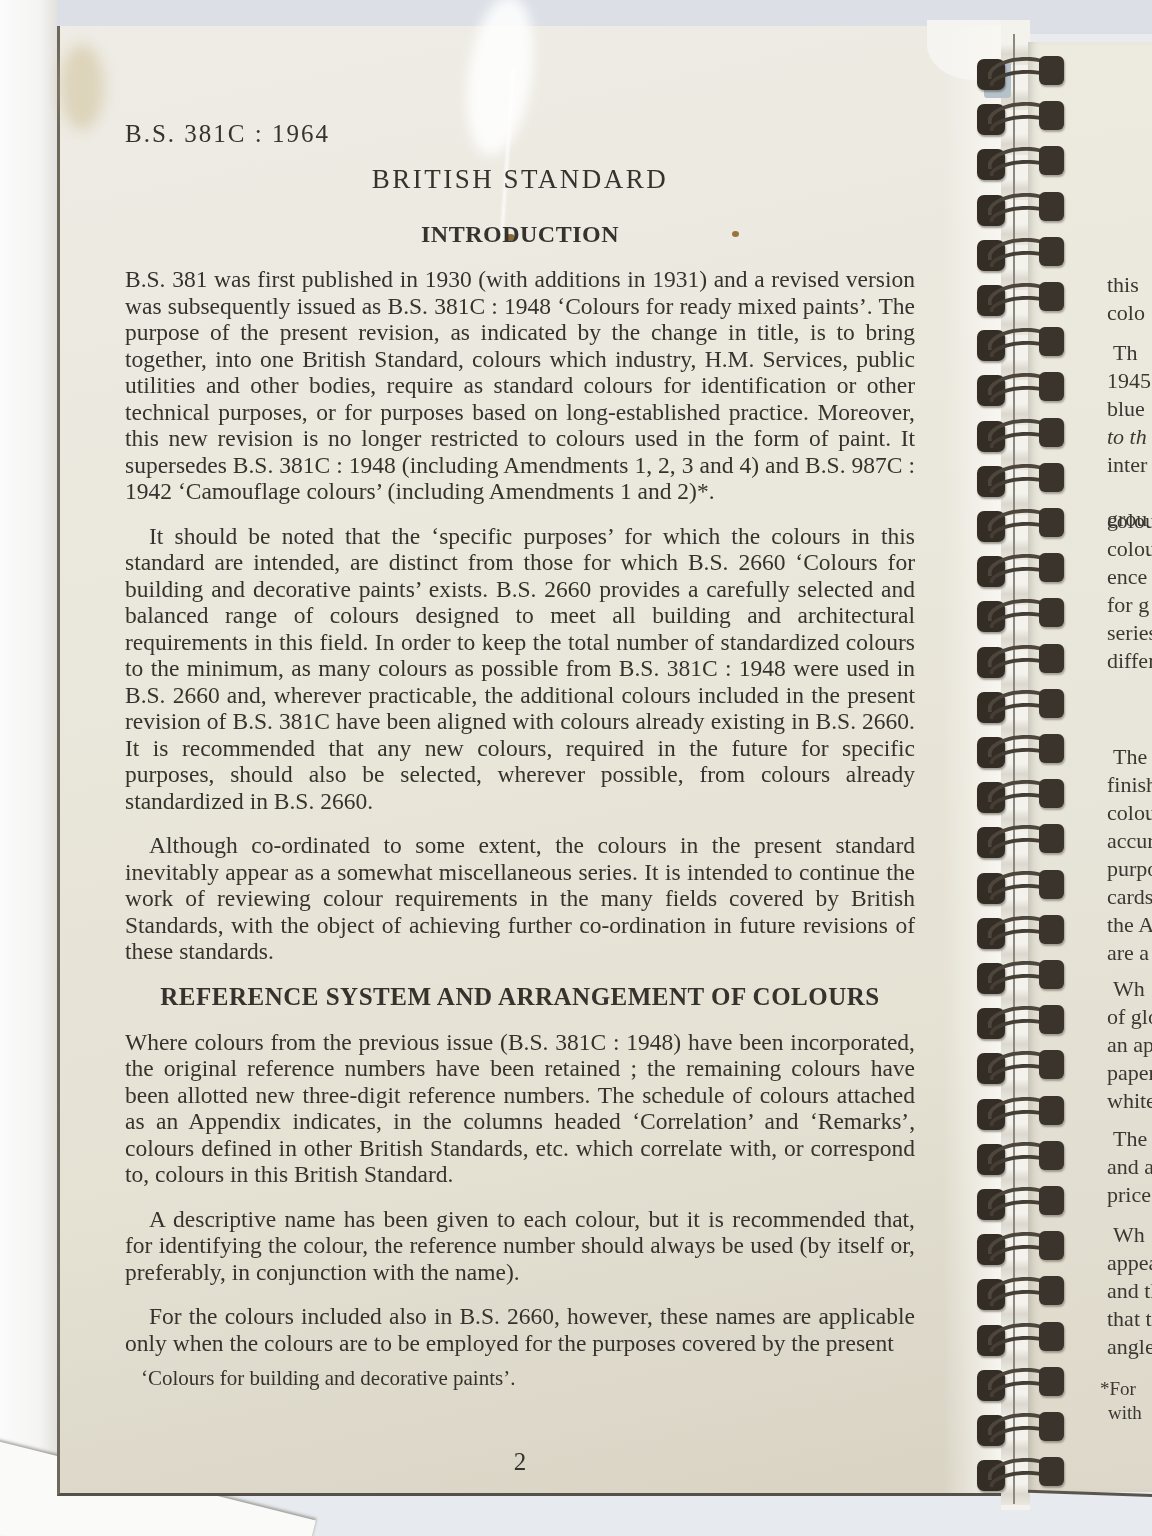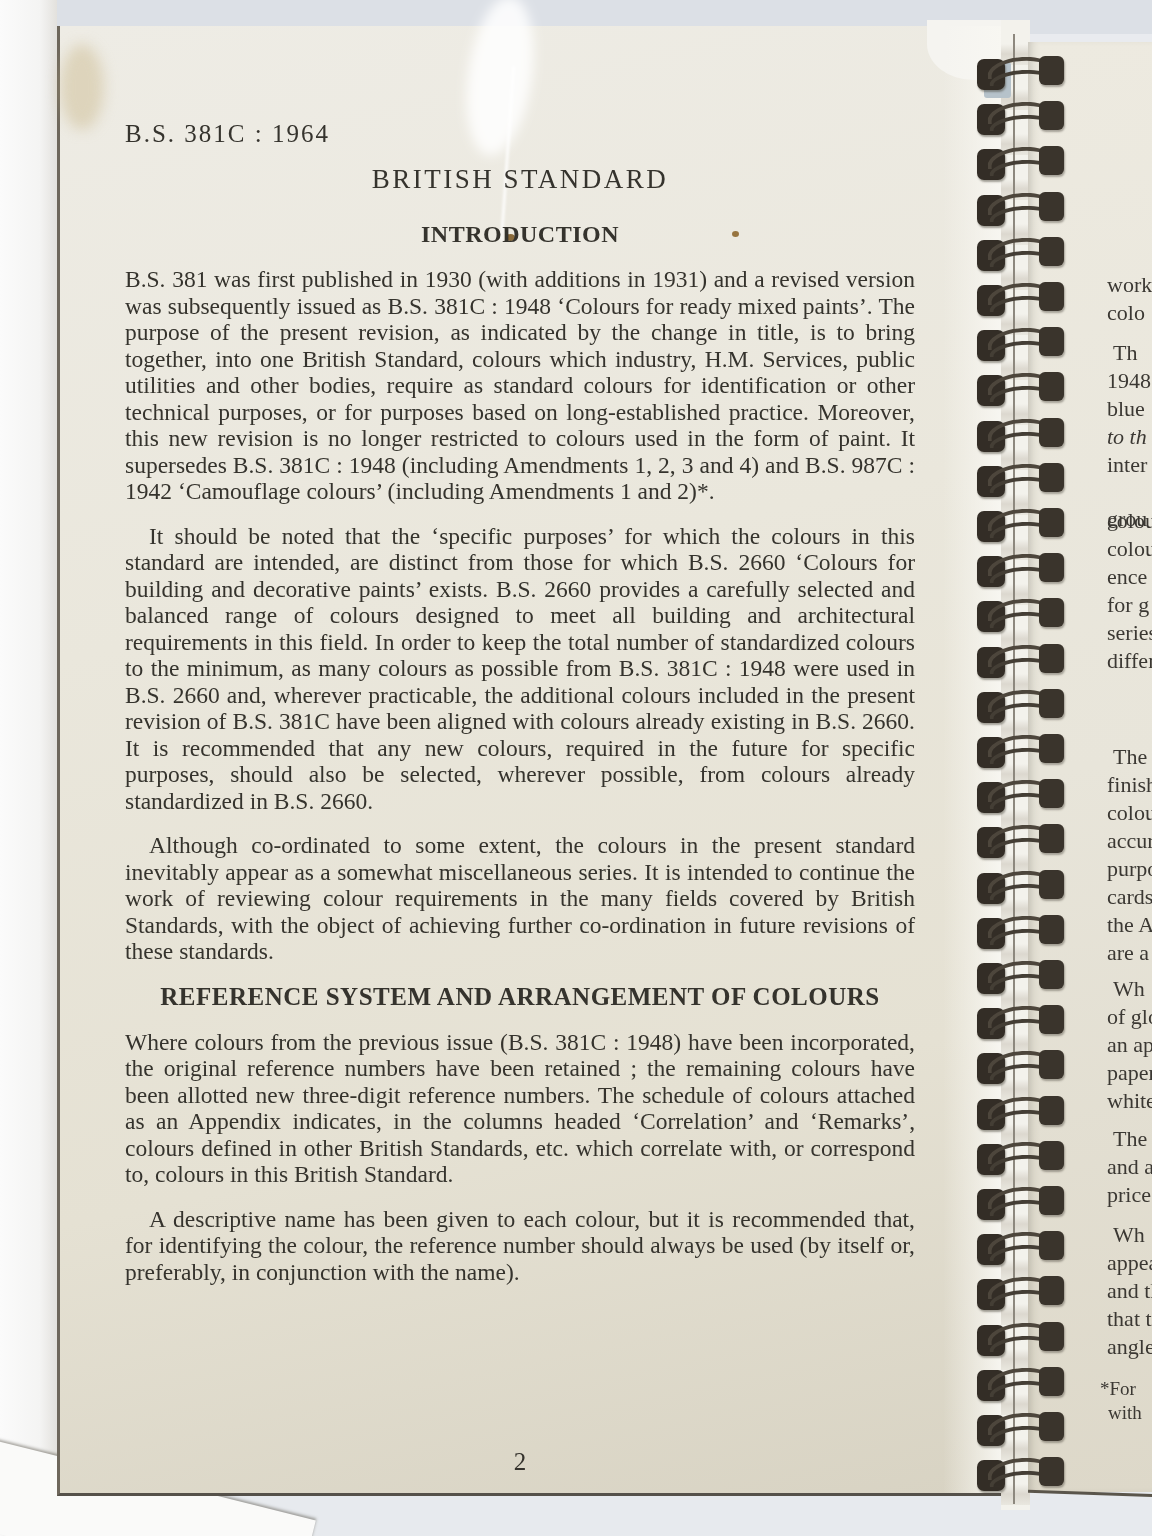--- a/index.html
+++ b/index.html
@@ -84,36 +84,38 @@
     <div class="col">
       <div class="doc-ref">B.S. 381C : 1964</div>
       <div class="h-brit">BRITISH STANDARD</div>
       <div class="h-sec">INTRODUCTION</div>
       <p class="b">B.S. 381 was first published in 1930 (with additions in 1931) and a revised version was subsequently issued as B.S. 381C : 1948 ‘Colours for ready mixed paints’. The purpose of the present revision, as indicated by the change in title, is to bring together, into one British Standard, colours which industry, H.M. Services, public utilities and other bodies, require as standard colours for identification or other technical purposes, or for purposes based on long-established practice. Moreover, this new revision is no longer restricted to colours used in the form of paint.  It supersedes B.S. 381C : 1948 (including Amendments 1, 2, 3 and 4) and B.S. 987C : 1942 ‘Camouflage colours’ (including Amendments 1 and 2)*.</p>
       <p class="b ind">It should be noted that the ‘specific purposes’ for which the colours in this standard are intended, are distinct from those for which B.S. 2660 ‘Colours for building and decorative paints’ exists.  B.S. 2660 provides a carefully selected and balanced range of colours designed to meet all building and architectural requirements in this field.  In order to keep the total number of standardized colours to the minimum, as many colours as possible from B.S. 381C : 1948 were used in B.S. 2660 and, wherever practicable, the additional colours included in the present revision of B.S. 381C have been aligned with colours already existing in B.S. 2660.  It is recommended that any new colours, required in the future for specific purposes, should also be selected, wherever possible, from colours already standardized in B.S. 2660.</p>
       <p class="b ind">Although co-ordinated to some extent, the colours in the present standard inevitably appear as a somewhat miscellaneous series.  It is intended to continue the work of reviewing colour requirements in the many fields covered by British Standards, with the object of achieving further co-ordination in future revisions of these standards.</p>
       <div class="h-sec2">REFERENCE SYSTEM AND ARRANGEMENT OF COLOURS</div>
       <p class="b">Where colours from the previous issue (B.S. 381C : 1948) have been incorporated, the original reference numbers have been retained ; the remaining colours have been allotted new three-digit reference numbers.  The schedule of colours attached as an Appendix indicates, in the columns headed ‘Correlation’ and ‘Remarks’, colours defined in other British Standards, etc. which correlate with, or correspond to, colours in this British Standard.</p>
       <p class="b ind">A descriptive name has been given to each colour, but it is recommended that, for identifying the colour, the reference number should always be used (by itself or, preferably, in conjunction with the name).</p>
+      <p class="b ind">For the colours included also in B.S. 2660, however, these names are applicable only when the colours are to be employed for the purposes covered by the present</p>
       <div class="footnote">
+        <span class="fn-l2">‘Colours for building and decorative paints’.</span>
       </div>
       <div class="page-num">2</div>
     </div>
     <div class="edge-fade"></div>
   </div>
 
   <div class="gutter"></div>
   <div class="gutter-line"></div>
 
   <div class="right-page">
     <div id="rp-frags">
-        <span class="rp-frag" style="left: 79px; top: 230px;">work</span>
+        <span class="rp-frag" style="left: 79px; top: 230px;">this</span>
         <span class="rp-frag" style="left: 79px; top: 258px;">colo</span>
         <span class="rp-frag" style="left: 85px; top: 298px;">Th</span>
-        <span class="rp-frag" style="left: 79px; top: 326px;">1948</span>
+        <span class="rp-frag" style="left: 79px; top: 326px;">1945</span>
         <span class="rp-frag" style="left: 79px; top: 354px;">blue</span>
         <span class="rp-frag" style="left: 79px; top: 382px; font-style: italic;">to th</span>
         <span class="rp-frag" style="left: 79px; top: 410px;">inter</span>
         <span class="rp-frag" style="left: 79px; top: 464px;">grou</span>
         <span class="rp-frag" style="left: 79px; top: 466px;">colou</span>
         <span class="rp-frag" style="left: 79px; top: 494px;">colou</span>
         <span class="rp-frag" style="left: 79px; top: 522px;">ence</span>
         <span class="rp-frag" style="left: 79px; top: 550px;">for g</span>
         <span class="rp-frag" style="left: 79px; top: 578px;">series</span>
         <span class="rp-frag" style="left: 79px; top: 606px;">differ</span>

